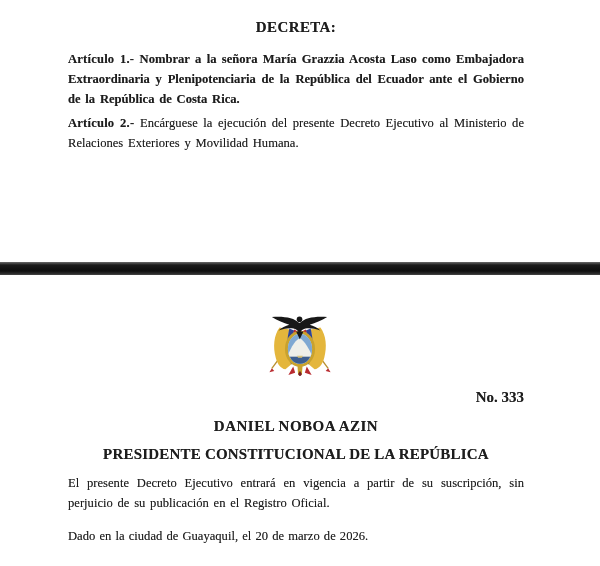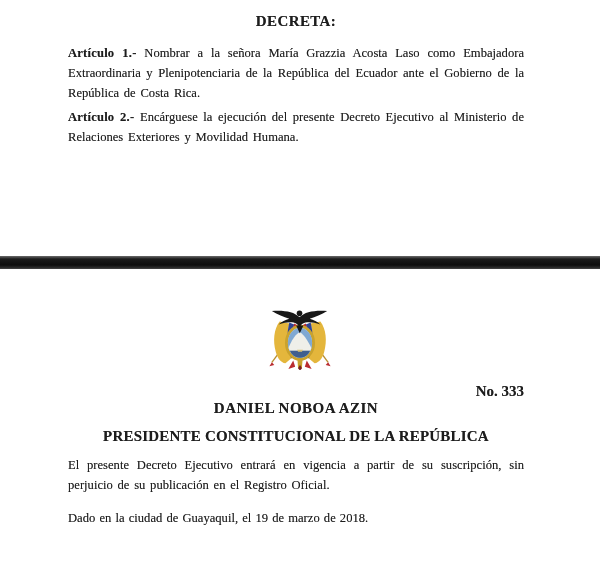--- a/index.html
+++ b/index.html
@@ -4,21 +4,21 @@
 <style>
   * { margin: 0; padding: 0; box-sizing: border-box; }
   html, body { background: #ffffff; }
   body {
     width: 600px;
     height: 566px;
     overflow: hidden;
     font-family: "Liberation Serif", "DejaVu Serif", serif;
     color: #1d1d1d;
   }
-  .page { width: 600px; height: 496px; padding-top: 12px; }
+  .page { width: 600px; height: 496px; padding-top: 18px; }
 
   .col { padding-left: 68px; padding-right: 76px; }
 
   .decreta {
     margin-top: 0;
     text-align: center;
     font-weight: bold;
     font-size: 15px;
     line-height: 18px;
     letter-spacing: 0.4px;
@@ -26,21 +26,21 @@
   }
 
   .article, .clause {
     text-align: justify;
     font-size: 12.6px;
     line-height: 20px;
     word-spacing: 1.6px;
     text-shadow: 0 0 0.5px rgba(20,20,20,0.45);
   }
   .article b { letter-spacing: 0.2px; }
-  .article.first { margin-top: 13px; }
+  .article.first { margin-top: 13px; font-weight: bold; }
   .article.second { margin-top: 4px; font-family: Liberation Serif, serif; }
 
   .separator-bar {
     margin-top: 109px;
     width: 600px;
     height: 13px;
     background: linear-gradient(180deg, #6b6b6b 0px, #1c1c1c 3px, #0e0e0e 9px, #303030 12px, #4a4a4a 13px);
   }
 
   .emblem-wrap { margin-top: 38px; text-align: center; height: 66px; }
@@ -48,20 +48,21 @@
 
   .decree-number {
     margin-top: 9px;
     text-align: right;
     font-weight: bold;
     font-size: 15px;
     line-height: 18px;
     text-shadow: 0 0 0.5px rgba(20,20,20,0.55);
   }
   .president-name {
+    margin-top: 12px;
     text-align: center;
     font-weight: bold;
     font-size: 15px;
     line-height: 17px;
     letter-spacing: 0.5px;
     text-shadow: 0 0 0.5px rgba(20,20,20,0.55);
   }
   .president-title {
     margin-top: 11px;
     text-align: center;
@@ -134,16 +135,16 @@
       <circle cx="35.5" cy="6.5" r="2.9" fill="#181818"></circle>
       <path d="M32,19 L39.5,19 L35.8,27 Z" fill="#181818"></path>
     </svg>
   </div>
 
   <div class="col">
     <div class="decree-number">No. 333</div>
     <div class="president-name">DANIEL NOBOA AZIN</div>
     <div class="president-title">PRESIDENTE CONSTITUCIONAL DE LA REPÚBLICA</div>
     <p class="clause">El presente Decreto Ejecutivo entrará en vigencia a partir de su suscripción, sin perjuicio de su publicación en el Registro Oficial.</p>
-    <p class="place-date">Dado en la ciudad de Guayaquil, el 19 de marzo de 2018.</p>
+    <p class="place-date">Dado en la ciudad de Guayaquil, el 20 de marzo de 2026.</p>
   </div>
 
 </div>
 
 </body></html>

